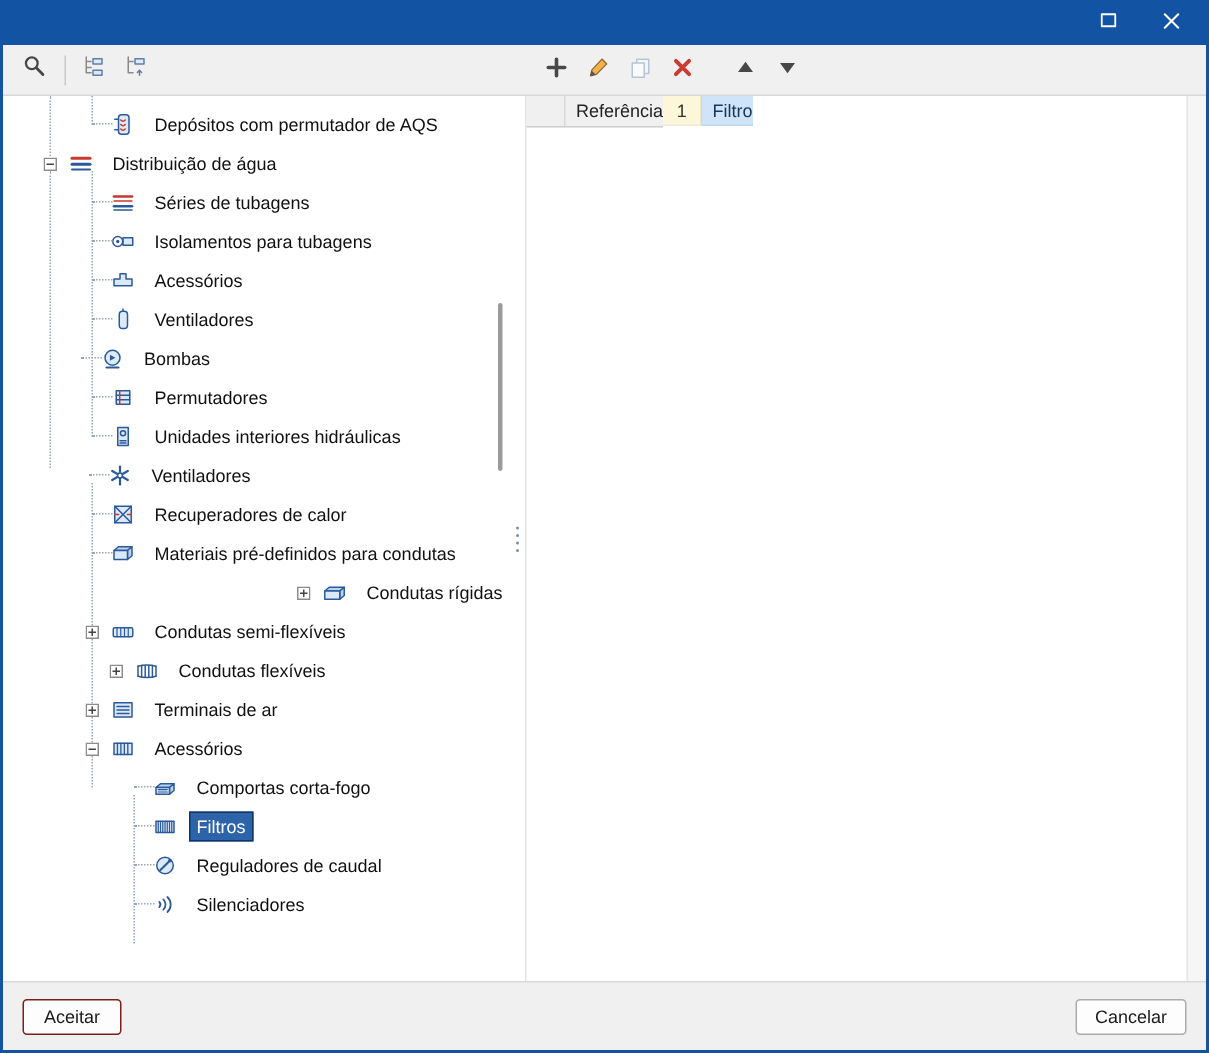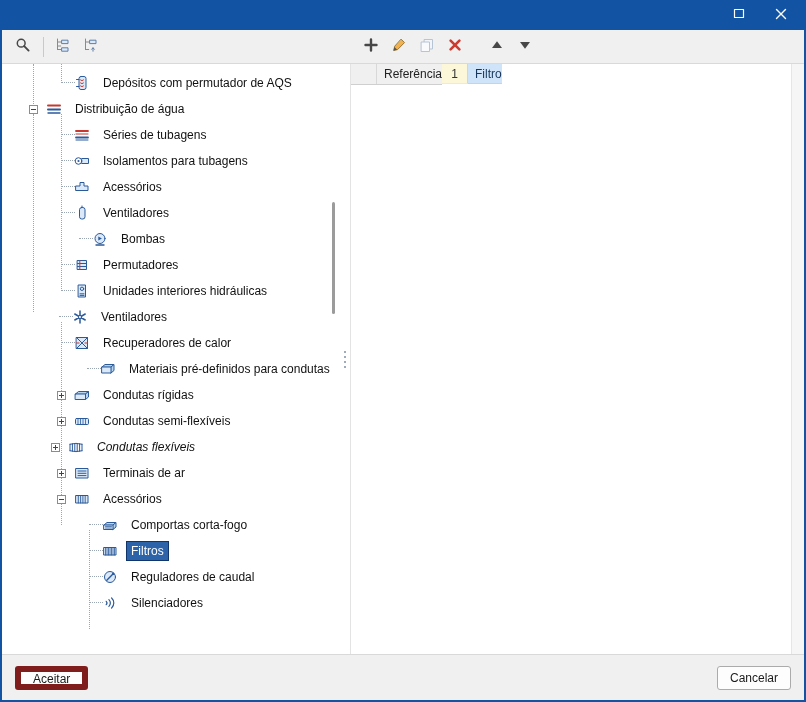--- a/index.html
+++ b/index.html
@@ -32,21 +32,21 @@
   .thead{height:21px;display:flex;background:#f0f0f0;border-bottom:1px solid #cfcfcf;flex:0 0 auto}
   .th-num{width:26px;border-right:1px solid #d8d8d8}
   .th-ref{flex:1;font-size:12px;color:#222;padding-left:7px;line-height:20px}
   .trow{height:20px;display:flex;font-size:12px}
   .td-num{width:26px;background:#fcf7d9;border-right:1px solid #dcd7b8;border-bottom:1px solid #eceadb;text-align:center;line-height:20px;color:#333}
   .td-ref{flex:1;border-bottom:1px solid #e8e8e8;padding-left:7px;line-height:20px;color:#16365c}
   .trow.sel .td-ref{background:#cfe4f9;border-bottom:1px solid #b9d7f3}
   .table-scrollbar{position:absolute;right:0;top:0;bottom:0;width:13px;background:#f6f6f6;border-left:1px solid #e6e6e6}
   .footer{height:46px;background:#f0f0f0;border-top:1px solid #d9d9d9;display:flex;align-items:center;justify-content:space-between;padding:0 13px;flex:0 0 auto}
   .btn{height:24px;min-width:66px;font-size:12px;font-family:inherit;background:#fdfdfd;border-radius:3px;padding:0 12px;color:#1a1a1a;cursor:default}
-  .btn.primary{border:6px solid #7f1d1d}
+  .btn.primary{border:1px solid #7f1d1d}
   .btn.normal{border:1px solid #ababab}
 </style>
 </head>
 <body>
 
 <div class="window">
 
   <div class="titlebar">
     <div class="win-controls">
       <div class="win-btn">
@@ -196,21 +196,21 @@
             <span class="stub"></span>
           </span>
           <span class="t-icon">
             <svg width="16" height="16" viewBox="0 0 16 16" fill="none" stroke-linecap="round" stroke-linejoin="round">
               <rect x="5.5" y="2.5" width="5.5" height="11.5" rx="2.2" fill="#dce9f8" stroke="#2b5a9b"></rect>
               <path d="M8 1 v1.5" stroke="#2b5a9b"></path>
             </svg>
           </span>
           <span class="t-label">Ventiladores</span>
         </div>
-        <div class="tree-row" style="padding-left: 68px;">
+        <div class="tree-row" style="padding-left: 43px;">
           <span class="slot">
             <span class="stub"></span>
           </span>
           <span class="t-icon">
             <svg width="16" height="16" viewBox="0 0 16 16" fill="none" stroke-linecap="round" stroke-linejoin="round">
               <circle cx="8" cy="7.5" r="5" fill="#dce9f8" stroke="#2b5a9b"></circle>
               <path d="M6.3 5.5 l3.6 2 -3.6 2 z" fill="#2b5a9b"></path>
               <path d="M4 14 h8" stroke="#2b5a9b" stroke-width="1.4"></path>
             </svg>
           </span>
@@ -260,34 +260,34 @@
           </span>
           <span class="t-icon">
             <svg width="16" height="16" viewBox="0 0 16 16" fill="none" stroke-linecap="round" stroke-linejoin="round">
               <rect x="2.5" y="2.5" width="11" height="11" fill="#dce9f8" stroke="#2b5a9b"></rect>
               <path d="M2.5 2.5 l11 11 M13.5 2.5 l-11 11" stroke="#2b5a9b"></path>
               <path d="M2.5 8 h2.6 M10.9 8 h2.6" stroke="#c8382e"></path>
             </svg>
           </span>
           <span class="t-label">Recuperadores de calor</span>
         </div>
-        <div class="tree-row" style="padding-left: 76px;">
+        <div class="tree-row" style="padding-left: 50px;">
           <span class="slot">
             <span class="stub"></span>
           </span>
           <span class="t-icon">
             <svg width="16" height="16" viewBox="0 0 16 16" fill="none" stroke-linecap="round" stroke-linejoin="round">
               <path d="M2 6 l3-2.5 h9 l-3 2.5 z" fill="#b9d4ee" stroke="#2b5a9b"></path>
               <path d="M11 6 l3-2.5 v6 l-3 2.5 z" fill="#b9d4ee" stroke="#2b5a9b"></path>
               <rect x="2" y="6" width="9" height="6" fill="#dce9f8" stroke="#2b5a9b"></rect>
             </svg>
           </span>
           <span class="t-label">Materiais pré-definidos para condutas</span>
         </div>
-        <div class="tree-row" style="padding-left: 50px;">
+        <div class="tree-row" style="padding-left: 50px; justify-content: flex-end;">
           <span class="slot">
             <svg width="9" height="9" viewBox="0 0 9 9">
               <rect x="0.5" y="0.5" width="8" height="8" fill="#fff" stroke="#8c8c8c"></rect>
               <path d="M2 4.5 h5" stroke="#444"></path>
               <path d="M4.5 2 v5" stroke="#444"></path>
             </svg>
           </span>
           <span class="t-icon">
             <svg width="16" height="16" viewBox="0 0 16 16" fill="none" stroke-linecap="round" stroke-linejoin="round">
               <path d="M1.5 7 l3-2.5 h10 l-3 2.5 z" fill="#b9d4ee" stroke="#2b5a9b"></path>
@@ -306,21 +306,21 @@
             </svg>
           </span>
           <span class="t-icon">
             <svg width="16" height="16" viewBox="0 0 16 16" fill="none" stroke-linecap="round" stroke-linejoin="round">
               <rect x="1.5" y="5.5" width="13" height="6" rx="1" fill="#dce9f8" stroke="#2b5a9b"></rect>
               <path d="M4 5.5 v6 M6.5 5.5 v6 M9 5.5 v6 M11.5 5.5 v6" stroke="#2b5a9b" stroke-width=".8"></path>
             </svg>
           </span>
           <span class="t-label">Condutas semi-flexíveis</span>
         </div>
-        <div class="tree-row" style="padding-left: 44px; font-style: italic;">
+        <div class="tree-row" style="padding-left: 66px;">
           <span class="slot">
             <svg width="9" height="9" viewBox="0 0 9 9">
               <rect x="0.5" y="0.5" width="8" height="8" fill="#fff" stroke="#8c8c8c"></rect>
               <path d="M2 4.5 h5" stroke="#444"></path>
               <path d="M4.5 2 v5" stroke="#444"></path>
             </svg>
           </span>
           <span class="t-icon">
             <svg width="16" height="16" viewBox="0 0 16 16" fill="none" stroke-linecap="round" stroke-linejoin="round">
               <path d="M2 5.2 v6.6 M4.4 4.7 v7.6 M6.8 4.7 v7.6 M9.2 4.7 v7.6 M11.6 4.7 v7.6 M14 5.2 v6.6" stroke="#2b5a9b"></path>

